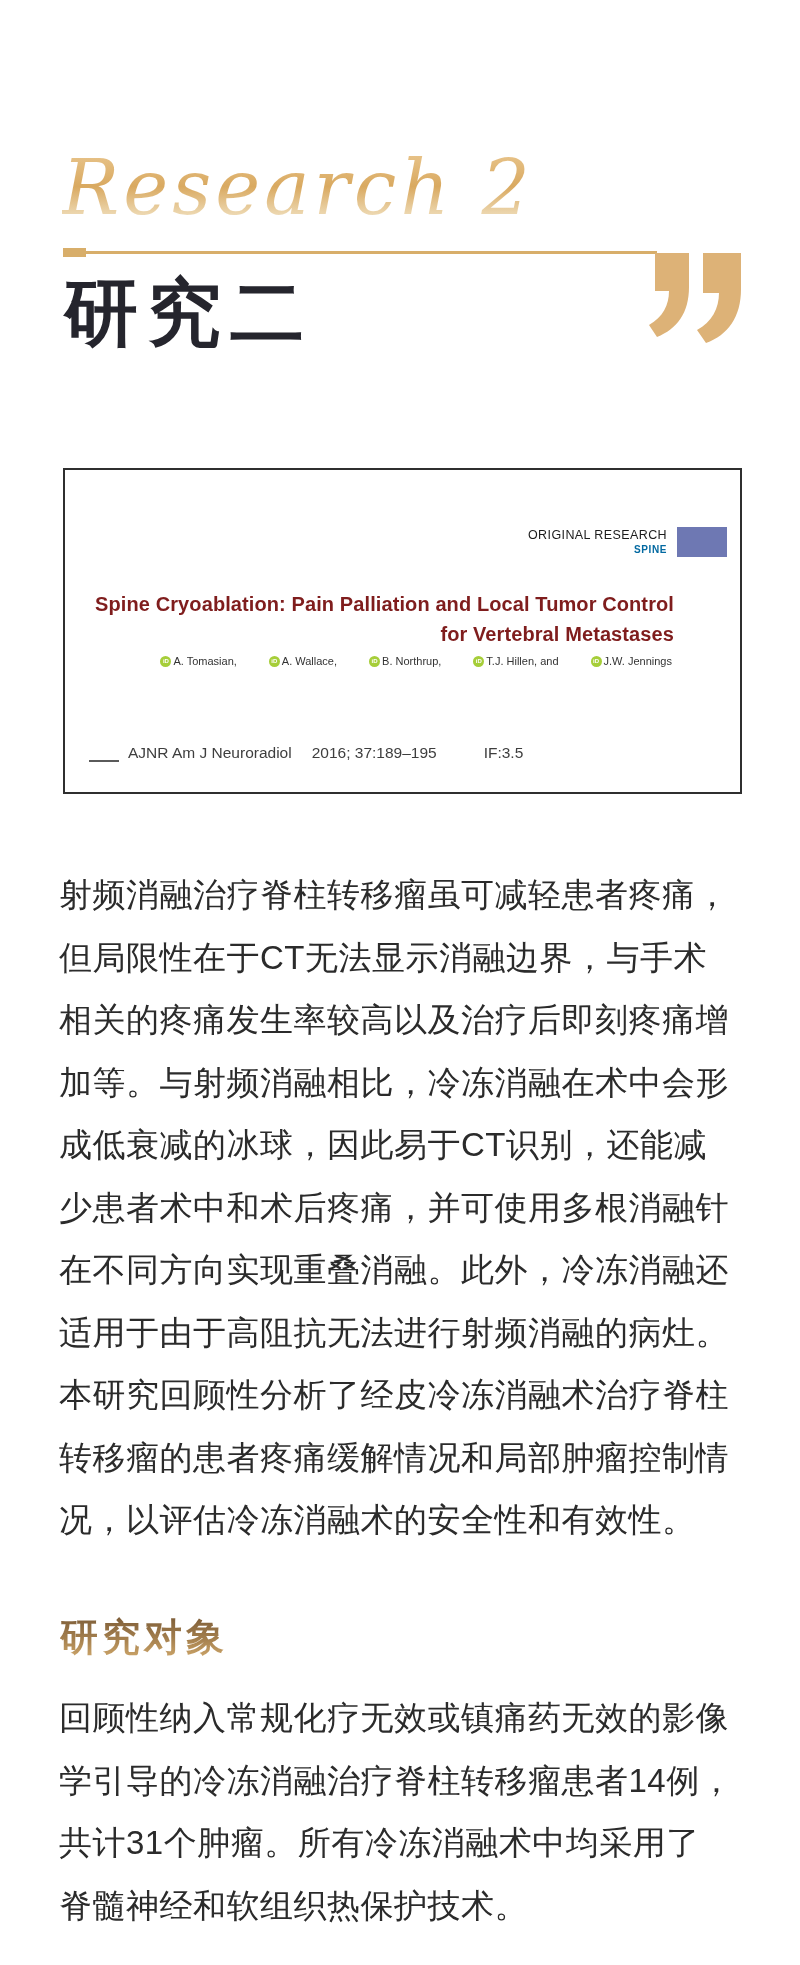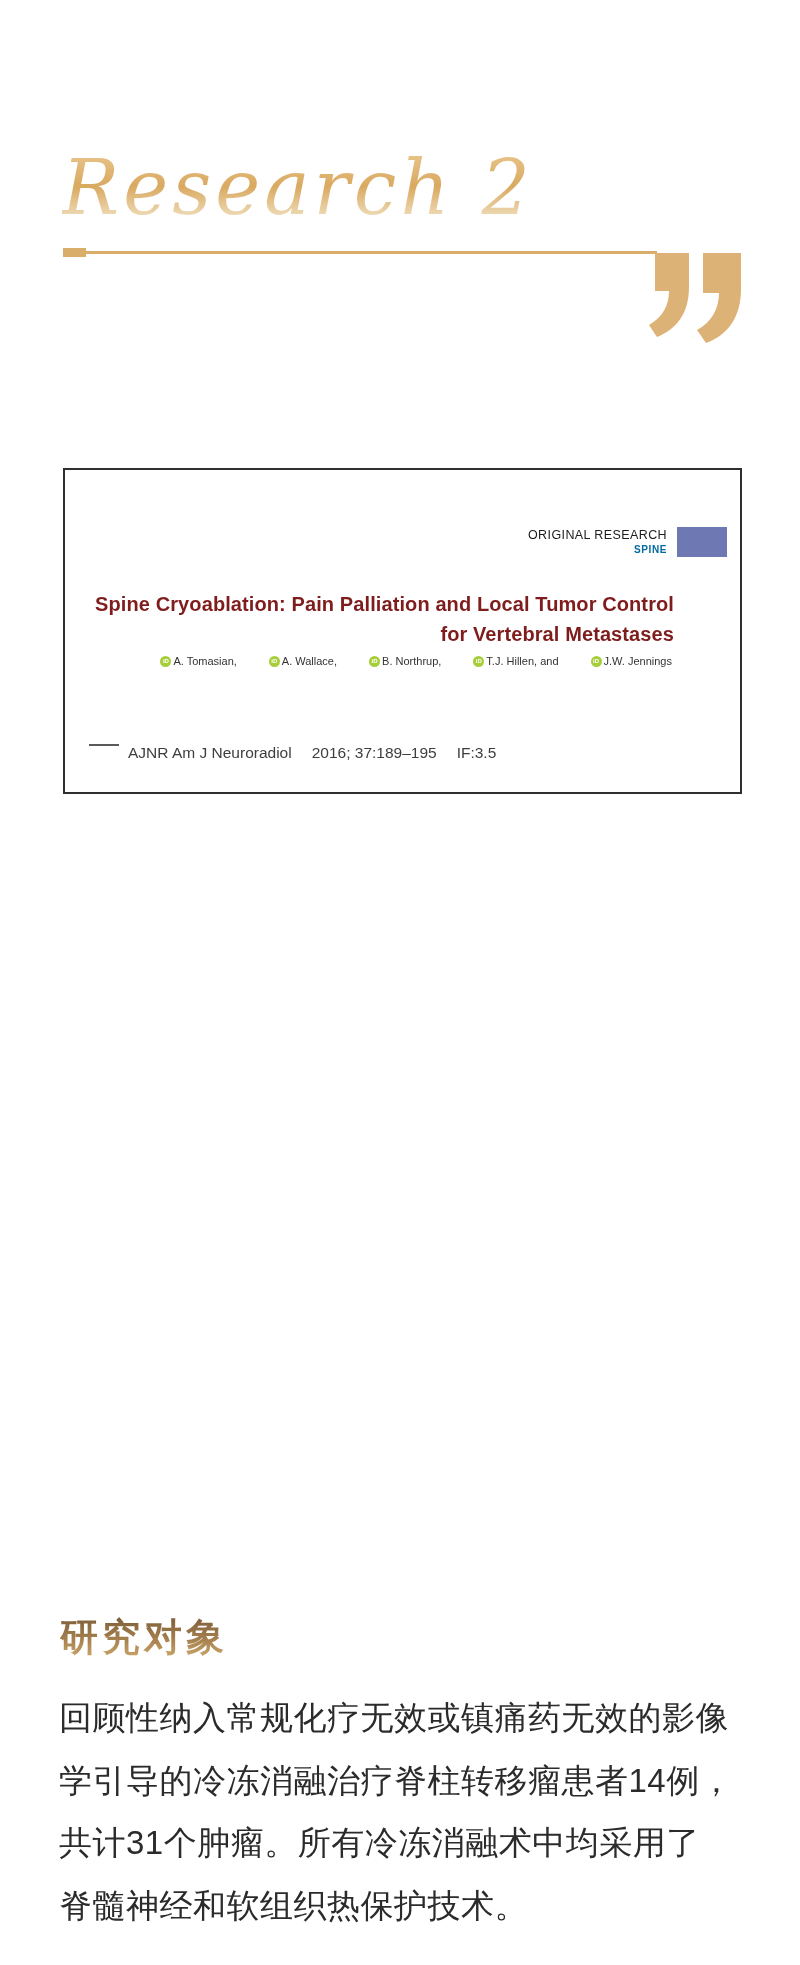--- a/index.html
+++ b/index.html
@@ -62,26 +62,26 @@
     font-size:11px; color:#333333;gap:26px;
   }
   .author { display:inline-flex; align-items:center; margin-left:6px; }
   .orcid {
     display:inline-block; width:11px; height:11px; border-radius:50%;
     background:#a6ce39; color:#ffffff; font-size:6px; line-height:11px;
     text-align:center; margin-right:2px; font-weight:700;
   }
   .citation {
     position:absolute; top:274px; left:24px;
-    display:flex; align-items:flex-start;
+    display:flex; align-items:flex-end;
     font-size:15.5px; color:#3e3e3e; white-space:nowrap;
   }
   .cite-dash { display:inline-block; width:30px; height:2px; background:#5a5a5a; margin-right:9px; }
   .cite-journal { margin-right:20px; }
-  .cite-issue   { margin-right:20px; }
+  .cite-issue   { margin-right:47px; }
 
   
   .body-para {
     position:absolute; left:59px; width:690px;
     font-size:33px; line-height:62.5px; color:#2b2b2b;
     font-weight:400; letter-spacing:0.5px;
     white-space:pre-line;
   }
   .para-1 { top:864px; }
   .para-2 { top:1687px; }
@@ -105,20 +105,21 @@
   <div class="divider-row">
     <div class="divider-cap"></div>
     <div class="divider-line"></div>
   </div>
 
   <svg class="quote-icon" viewBox="0 0 96 90" xmlns="http://www.w3.org/2000/svg">
     <path fill="#ddb277" d="M6,0 H40 V34 C40,60 28,76 8,84 L0,72 C14,64 20,52 20,38 L6,38 Z"></path>
     <path fill="#ddb277" d="M54,0 H92 V36 C92,64 79,82 57,90 L48,77 C63,69 70,55 70,40 L54,40 Z"></path>
   </svg>
 
+  <div class="cn-title">研究二</div>
 
   <div class="paper-card">
     <div class="card-header">
       <div class="card-header-text">
         <div class="card-category">ORIGINAL RESEARCH</div>
         <div class="card-section">SPINE</div>
       </div>
       <div class="card-flag"></div>
     </div>
 
@@ -149,20 +150,31 @@
     </div>
 
     <div class="citation">
       <span class="cite-dash"></span>
       <span class="cite-journal">AJNR Am J Neuroradiol</span>
       <span class="cite-issue">2016; 37:189–195</span>
       <span class="cite-if">IF:3.5</span>
     </div>
   </div>
 
+  <div class="body-para para-1">射频消融治疗脊柱转移瘤虽可减轻患者疼痛，
+但局限性在于CT无法显示消融边界，与手术
+相关的疼痛发生率较高以及治疗后即刻疼痛增
+加等。与射频消融相比，冷冻消融在术中会形
+成低衰减的冰球，因此易于CT识别，还能减
+少患者术中和术后疼痛，并可使用多根消融针
+在不同方向实现重叠消融。此外，冷冻消融还
+适用于由于高阻抗无法进行射频消融的病灶。
+本研究回顾性分析了经皮冷冻消融术治疗脊柱
+转移瘤的患者疼痛缓解情况和局部肿瘤控制情
+况，以评估冷冻消融术的安全性和有效性。</div>
 
   <div class="section-heading">研究对象</div>
 
   <div class="body-para para-2">回顾性纳入常规化疗无效或镇痛药无效的影像
 学引导的冷冻消融治疗脊柱转移瘤患者14例，
 共计31个肿瘤。所有冷冻消融术中均采用了
 脊髓神经和软组织热保护技术。</div>
 
 </div>
 

